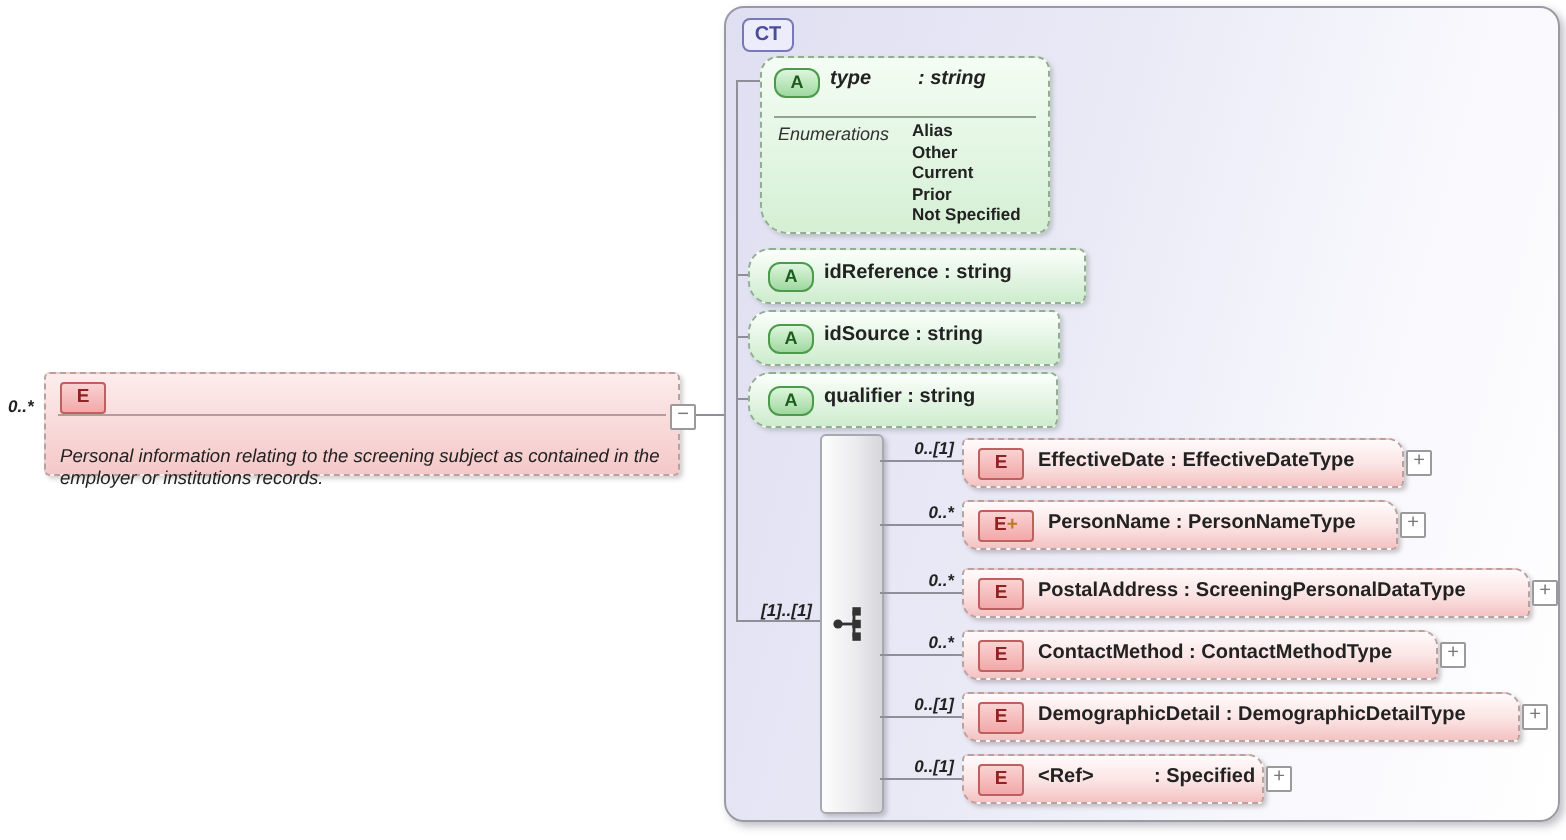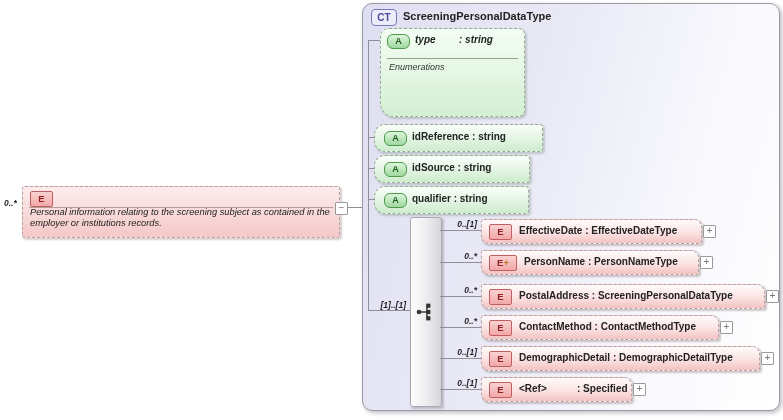--- a/index.html
+++ b/index.html
@@ -42,38 +42,37 @@
   .card-right{text-align:right;}
 
   .expander{position:absolute;width:11px;height:11px;background:#fff;border:1px solid #9a9a9a;
     border-radius:1px;color:#777;font-size:10px;line-height:9px;text-align:center;cursor:pointer;}
 
   .left-box{position:absolute;left:22px;top:186px;width:316px;height:50px;border:1px dashed #b5a2a2;
     border-radius:3px;background:linear-gradient(180deg,#fdecec 0%,#f9dcdc 45%,#f5c8c8 100%);
     box-shadow:1.5px 1.5px 2px rgba(120,100,100,.3);}
   .left-title{position:absolute;left:34px;top:4px;font-weight:bold;font-size:10px;white-space:nowrap;}
   .left-sep{position:absolute;left:6px;right:6px;top:20px;height:1px;background:#b59c9c;}
-  .left-desc{position:absolute;left:7px;top:20px;width:302px;font-style:italic;font-size:9.3px;line-height:11px;color:#222;}
+  .left-desc{position:absolute;left:7px;top:36px;width:302px;font-style:italic;font-size:9.3px;line-height:11px;color:#222;}
 
   .enum-label{position:absolute;left:8px;top:33px;font-style:italic;font-size:9px;color:#333;}
   .enum-values{position:absolute;left:75px;top:31px;font-weight:bold;font-size:8.5px;line-height:10.6px;color:#222;white-space:nowrap;}
   .type-sep{position:absolute;left:6px;top:29px;width:131px;height:1px;background:#8fa58f;}
   .name-gap{display:inline-block;min-width:44px;}
   .ref-gap{display:inline-block;min-width:58px;}
 </style>
 </head>
 <body>
 
 <div id="stage">
 
   <div class="hline" style="left:340px;top:207px;width:28px;"></div>
 
   <div class="container">
     <div class="ct-badge">CT</div>
-    <div class="ct-title">ScreeningPersonalDataType</div>
   </div>
 
   <div class="vline" style="left:368px;top:40px;height:270px;"></div>
   <div class="hline" style="left:368px;top:40px;width:14px;"></div>
   <div class="hline" style="left:368px;top:137px;width:8px;"></div>
   <div class="hline" style="left:368px;top:168px;width:8px;"></div>
   <div class="hline" style="left:368px;top:199px;width:8px;"></div>
   <div class="hline" style="left:368px;top:310px;width:44px;"></div>
 
   <div class="card" style="left:4px;top:198px;">0..*</div>
@@ -82,20 +81,27 @@
     <div class="left-sep"></div>
     <div class="left-desc">Personal information relating to the screening subject as contained in the employer or institutions records.</div>
   </div>
   <div class="expander" style="left:335px;top:202px;">−</div>
 
   <div class="attr-box type-box" style="left:380px;top:28px;width:143px;height:87px;">
     <div class="badge-a" style="top:5px;left:6px;">A</div>
     <div class="attr-label" style="left:34px;top:5px;font-style:italic;"><span class="name-gap">type</span><span>: string</span></div>
     <div class="type-sep"></div>
     <div class="enum-label">Enumerations</div>
+    <div class="enum-values">
+      <div>Alias</div>
+      <div>Other</div>
+      <div>Current</div>
+      <div>Prior</div>
+      <div>Not Specified</div>
+    </div>
   </div>
 
   <div class="attr-box" style="left:374px;top:124px;width:167px;height:26px;">
     <div class="badge-a">A</div>
     <div class="attr-label">idReference : string</div>
   </div>
   <div class="attr-box" style="left:374px;top:155px;width:154px;height:26px;">
     <div class="badge-a">A</div>
     <div class="attr-label">idSource : string</div>
   </div>

